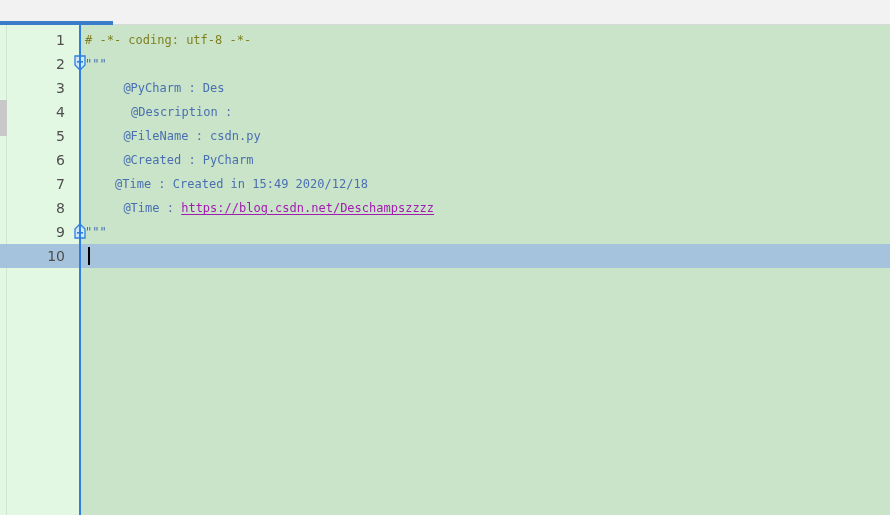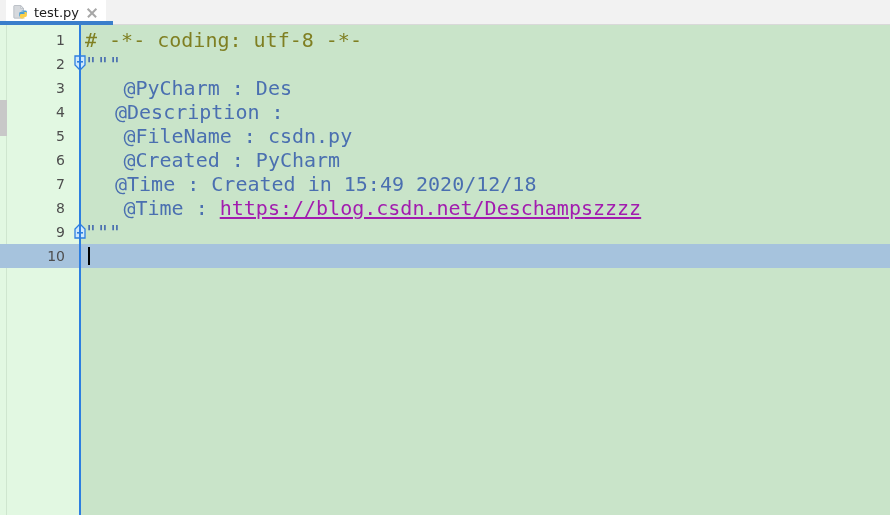--- a/index.html
+++ b/index.html
@@ -159,21 +159,21 @@
     font-size: 14px;
     color: #4e4e4e;
   }
 
   .codetext {
     position: absolute;
     left: 85px;
     height: 24px;
     line-height: 24px;
     font-family: "DejaVu Sans Mono", monospace;
-    font-size: 20px;
+    font-size: 12px;
     letter-spacing: 0px;
     white-space: pre;
   }
   .c-comment  { color: #7f7f22; }
   .c-string   { color: #4a6fb0; }
   .c-link     {
     color: #a21caf;
     text-decoration: underline;
     text-underline-offset: 2px;
   }
@@ -192,32 +192,20 @@
     background: #000000;
     top: 3px;
   }
 </style>
 </head>
 <body>
 
 <div id="app">
 
   <div class="tabbar">
-    <div class="tab">
-      <span class="py-icon">
-        <svg width="16" height="16" viewBox="0 0 16 16" xmlns="http://www.w3.org/2000/svg">
-          <path d="M1.5 0.5 h6.2 l2.8 2.8 v9.2 a0.7 0.7 0 0 1 -0.7 0.7 h-8.3 a0.7 0.7 0 0 1 -0.7 -0.7 v-11.3 a0.7 0.7 0 0 1 0.7 -0.7 z" fill="#d6d9dd" stroke="#a9b0b8" stroke-width="0.7"></path>
-          <path d="M7.7 0.6 v2.8 h2.8 z" fill="#eef0f2" stroke="#a9b0b8" stroke-width="0.6"></path>
-          <path d="M9.6 5.4 h2.9 a1.4 1.4 0 0 1 1.4 1.4 v1.6 a1.4 1.4 0 0 1 -1.4 1.4 h-2.2 a1.4 1.4 0 0 0 -1.4 1.4 v0.5 h-1.4 a1.3 1.3 0 0 1 -1.3 -1.3 v-2 a1.4 1.4 0 0 1 1.4 -1.4 h2.9 v-0.5 h-2.2 v-0.5 a1.3 1.3 0 0 1 1.3 -0.6 z" fill="#4b9fd5"></path>
-          <path d="M10.4 7.1 h2.2 a1.3 1.3 0 0 1 1.3 1.3 v2.1 a1.4 1.4 0 0 1 -1.4 1.4 h-2.9 v0.5 h2.2 v0.5 a1.3 1.3 0 0 1 -1.3 0.6 h-2.2 a1.4 1.4 0 0 1 -1.4 -1.4 v-1.6 a1.4 1.4 0 0 1 1.4 -1.4 h2.2 a1.4 1.4 0 0 0 1.4 -1.4 z" fill="#ffd147"></path>
-        </svg>
-      </span>
-      <span class="tab-label">test.py</span>
-      <span class="tab-close"></span>
-    </div>
     <div class="tab-underline"></div>
   </div>
 
   <div class="editor">
 
     <div class="marker-strip">
       <div class="marker-thumb"></div>
     </div>
 
     <div class="gutter"></div>
@@ -233,21 +221,21 @@
         <div class="codetext" style="top: 27px; left: 85px;"><span class="c-string">"""</span></div>
         <div class="fold" style="top: 29px;"><svg width="16" height="20" viewBox="0 0 16 20">
             <path d="M3 2 h10 v9 l-5 5 l-5 -5 z" fill="#cfe8fb" stroke="#2d7ee0" stroke-width="1.3"></path>
             <rect x="5" y="7" width="6" height="1.6" fill="#2d7ee0"></rect>
           </svg></div>
         <div class="row" style="top: 51px;"></div>
         <div class="lineno" style="top: 51px;">3</div>
         <div class="codetext" style="top: 51px; left: 123.4px;"><span class="c-string">@PyCharm : Des</span></div>
         <div class="row" style="top: 75px;"></div>
         <div class="lineno" style="top: 75px;">4</div>
-        <div class="codetext" style="top: 75px; left: 115px;"><span class="c-string">@Description :</span></div>
+        <div class="codetext" style="top: 75px; left: 131px;"><span class="c-string">@Description :</span></div>
         <div class="row" style="top: 99px;"></div>
         <div class="lineno" style="top: 99px;">5</div>
         <div class="codetext" style="top: 99px; left: 123.4px;"><span class="c-string">@FileName : csdn.py</span></div>
         <div class="row" style="top: 123px;"></div>
         <div class="lineno" style="top: 123px;">6</div>
         <div class="codetext" style="top: 123px; left: 123.4px;"><span class="c-string">@Created : PyCharm</span></div>
         <div class="row" style="top: 147px;"></div>
         <div class="lineno" style="top: 147px;">7</div>
         <div class="codetext" style="top: 147px; left: 115px;"><span class="c-string">@Time : Created in 15:49 2020/12/18</span></div>
         <div class="row" style="top: 171px;"></div>

